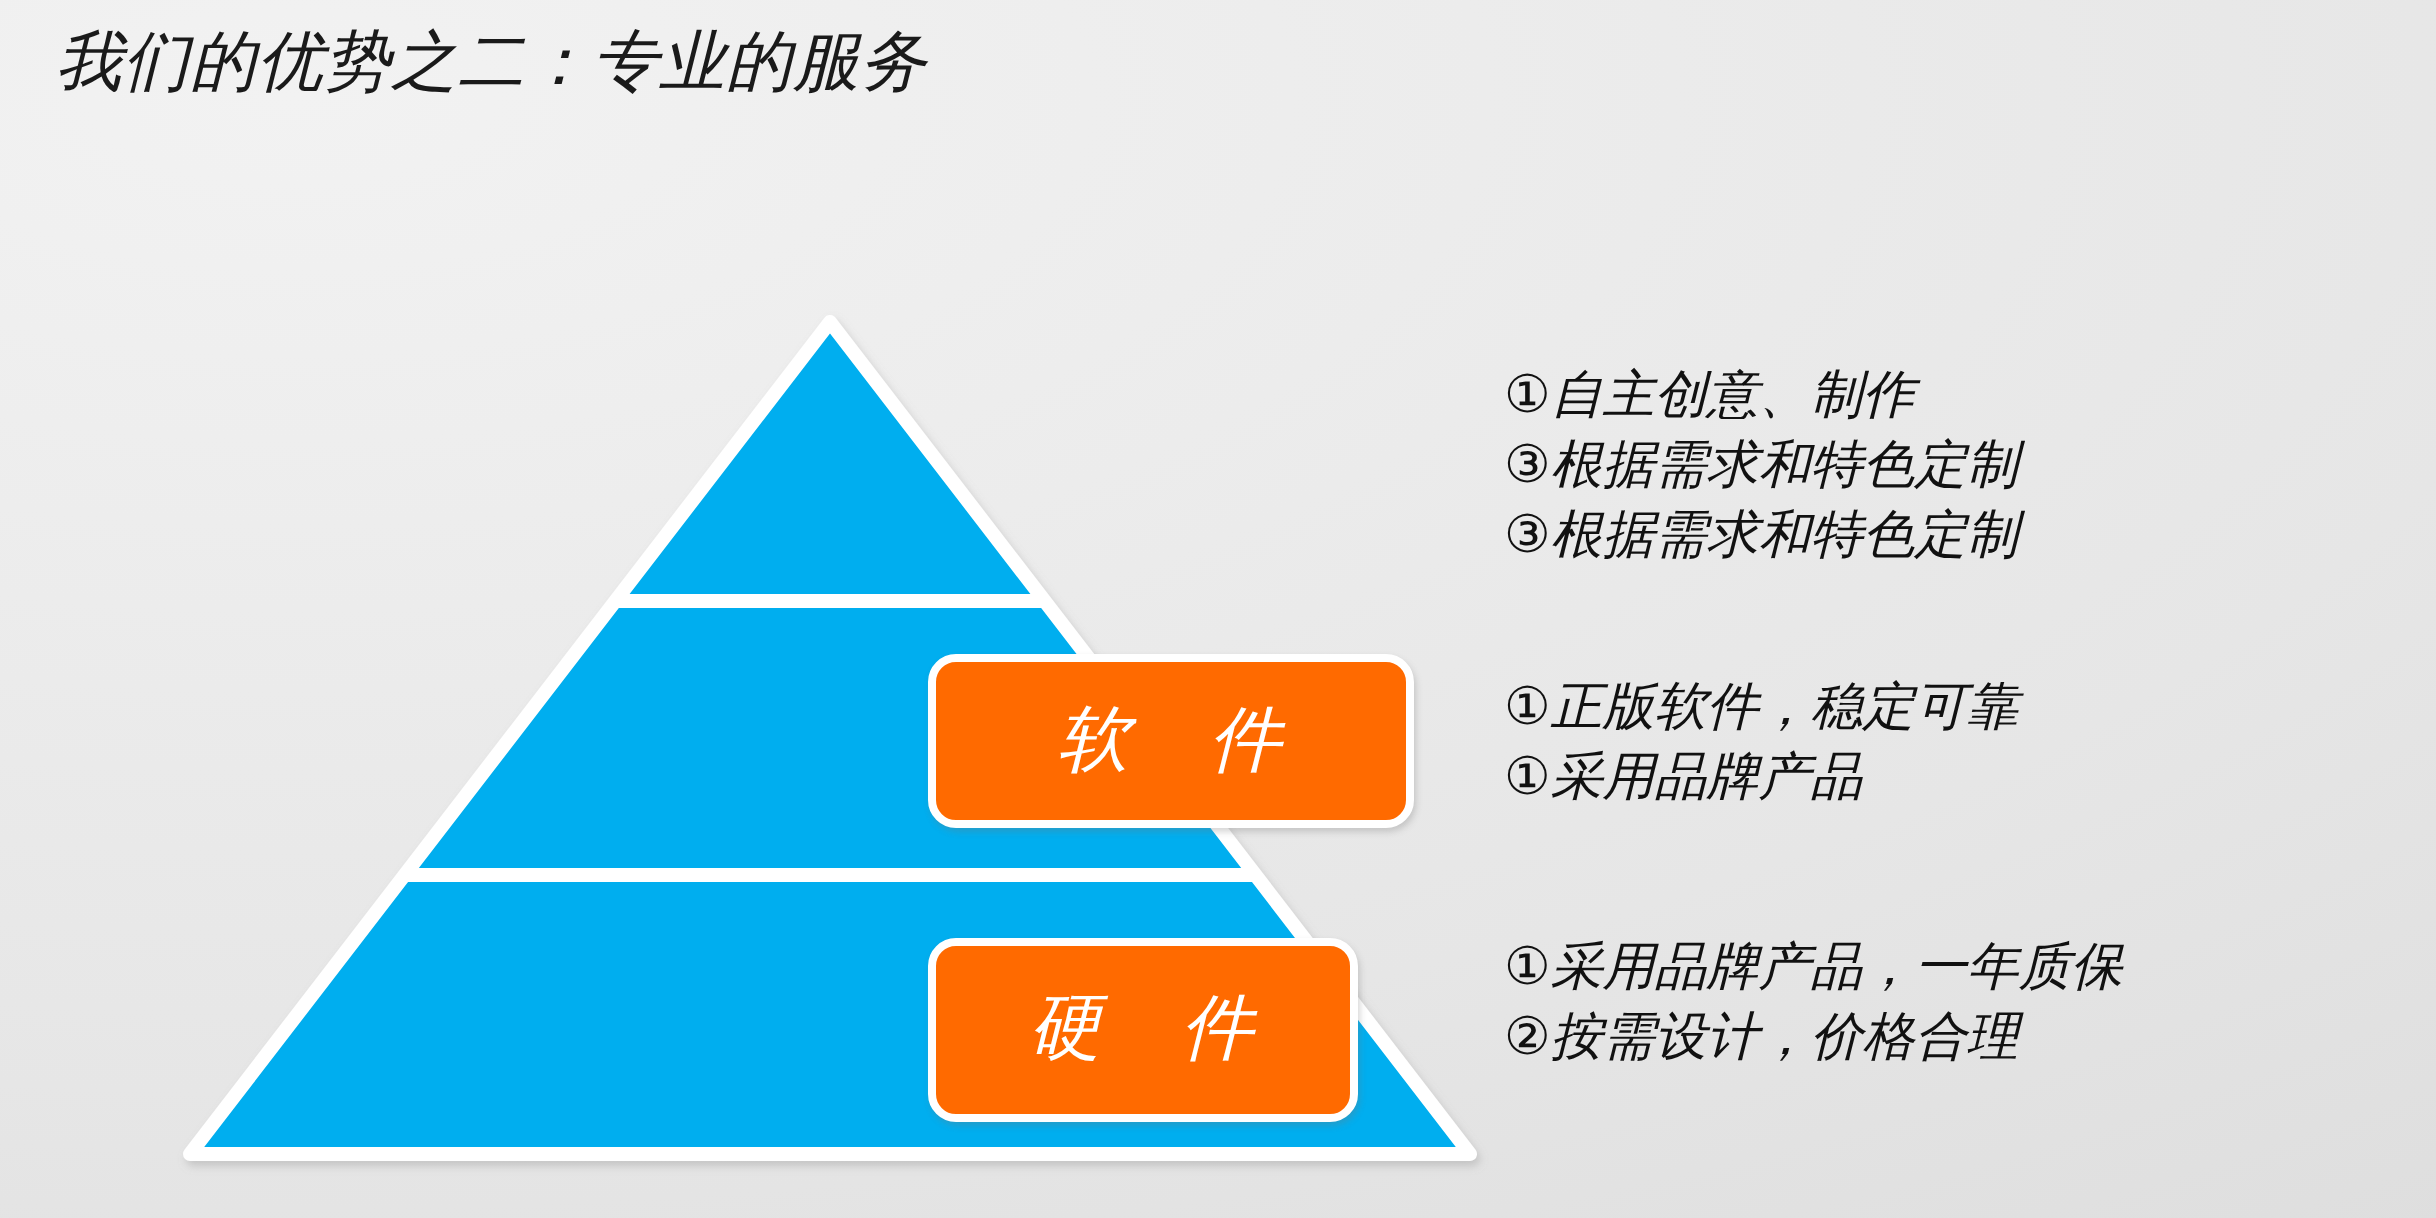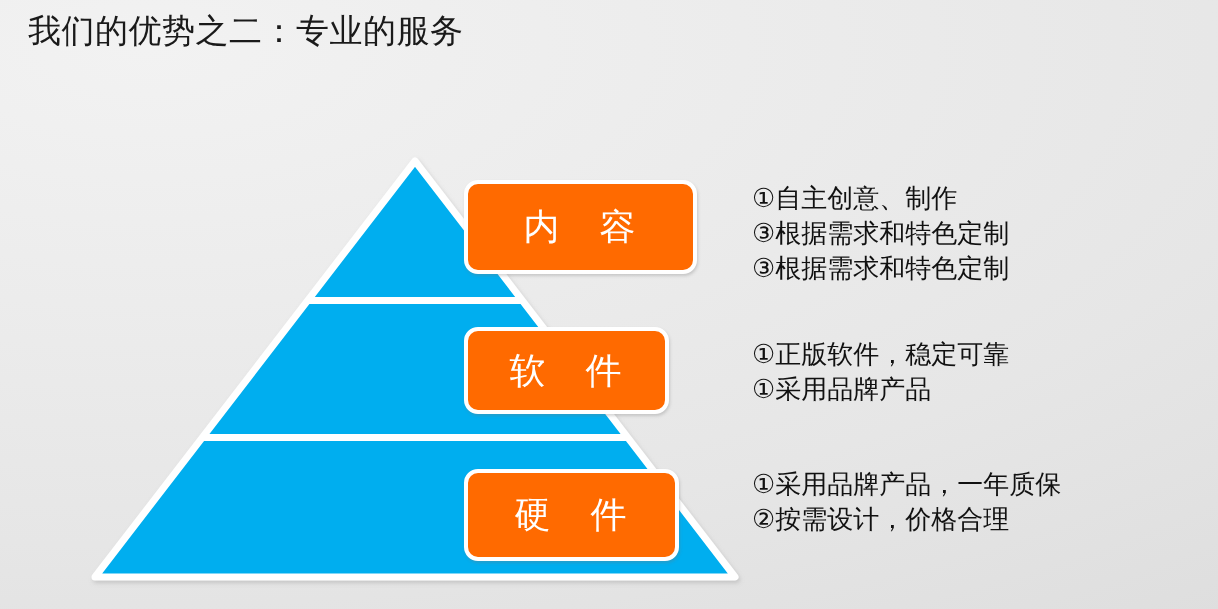--- a/index.html
+++ b/index.html
@@ -14,20 +14,21 @@
   }
 
   #slide {
     position: relative;
     width: 1218px;
     height: 609px;
     background:
       radial-gradient(ellipse 140% 120% at 12% 8%,
         #f2f2f2 0%, #ececec 35%, #e6e6e6 68%, #dedede 100%);
     overflow: hidden;
+    font-style: italic;
   }
 
   
   #title {
     position: absolute;
     left: 28px;
     top: 9px;
     font-size: 33px;
     line-height: 44px;
     color: #1a1a1a;
@@ -62,21 +63,21 @@
   }
   .tier-box .tier-label {
     color: #ffffff;
     font-size: 36px;
     line-height: 1;
     letter-spacing: 2px;
     white-space: pre;
   }
 
   #tier-box-1 { left: 464px; top: 180px;  width: 233px; height: 94px; }
-  #tier-box-2 { left: 464px; top: 327px;  width: 205px; height: 87px; }
+  #tier-box-2 { left: 464px; top: 327px;  width: 243px; height: 87px; }
   #tier-box-3 { left: 464px; top: 469px;  width: 215px; height: 92px; }
 
   
   .desc-block {
     position: absolute;
     color: #111111;
     font-size: 26px;
     line-height: 35px;
     white-space: nowrap;
   }
@@ -106,23 +107,20 @@
 
       <polygon points="415,161 735,577 95,577" fill="#00AEEF" stroke="#FFFFFF" stroke-width="7" stroke-linejoin="round" filter="url(#soft-shadow)"></polygon>
 
       <g clip-path="url(#pyr-clip)">
         <rect x="60" y="297" width="720" height="7" fill="#FFFFFF"></rect>
         <rect x="60" y="434" width="720" height="7" fill="#FFFFFF"></rect>
       </g>
     </svg>
   </div>
 
-  <div class="tier-box" id="tier-box-1">
-    <span class="tier-label">内　容</span>
-  </div>
 
   <div class="tier-box" id="tier-box-2">
     <span class="tier-label">软　件</span>
   </div>
 
   <div class="tier-box" id="tier-box-3">
     <span class="tier-label">硬　件</span>
   </div>
 
   <div class="desc-block" id="desc-block-1">

